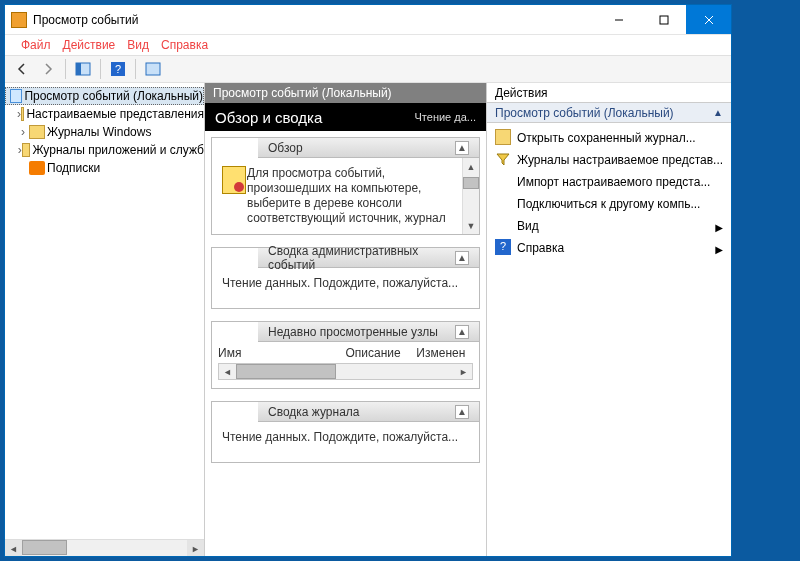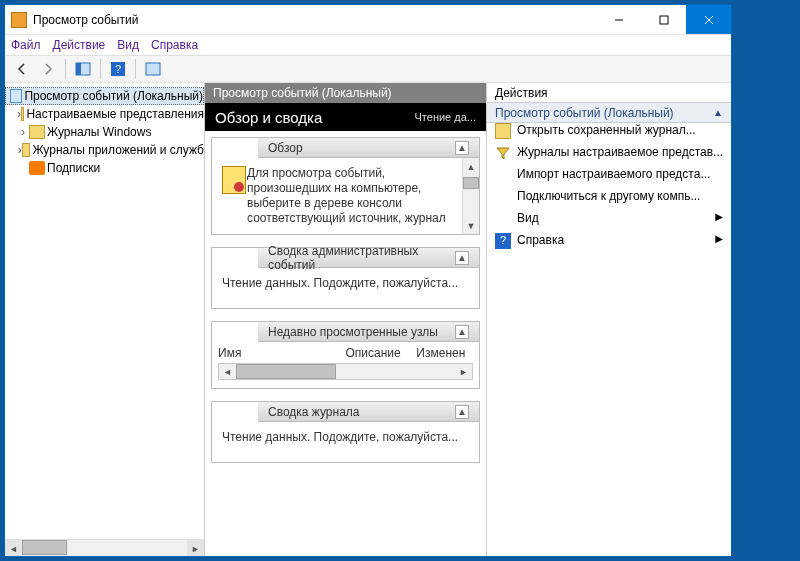--- a/index.html
+++ b/index.html
@@ -6,21 +6,21 @@
   body { background: #0b5aa0; width: 800px; height: 561px; overflow: hidden; padding: 4px; }
   .window { width: 728px; height: 553px; background: #fff; display: flex; flex-direction: column; border: 1px solid #0066b3; }
   .titlebar { height: 30px; background: #fff; display: flex; align-items: center; padding-left: 6px; border-bottom: 1px solid #e5e5e5; }
   .titlebar .ticon { width: 16px; height: 16px; background: #f0a030; border: 1px solid #b07000; margin-right: 6px; }
   .titlebar .ttext { font-size: 12px; flex: 1; color: #000; }
   .winbtn { width: 45px; height: 29px; display: flex; align-items: center; justify-content: center; }
   .winbtn.close { background: #0078d7; }
   .winbtn svg { width: 10px; height: 10px; }
   .winbtn line, .winbtn rect, .winbtn path { stroke: #000; stroke-width: 1; fill: none; }
   .winbtn.close line { stroke: #fff; }
-  .menubar { height: 20px; display: flex; align-items: center; padding-left: 6px; font-size: 12px; gap: 12px; color: #4c1d95; }
+  .menubar { height: 20px; display: flex; align-items: center; padding-left: 16px; font-size: 12px; gap: 12px; color: #ef4444; }
   .menubar span { cursor: default; }
   .toolbar { height: 28px; background: #f5f5f5; border-top: 1px solid #e0e0e0; border-bottom: 1px solid #e0e0e0; display: flex; align-items: center; padding-left: 6px; gap: 4px; }
   .tbtn { width: 22px; height: 22px; display: flex; align-items: center; justify-content: center; border: 1px solid transparent; }
   .sep { width: 1px; height: 20px; background: #ccc; margin: 0 2px; }
   .body { flex: 1; display: flex; overflow: hidden; }
 
   .tree { width: 200px; border-right: 1px solid #ccc; padding-top: 4px; font-size: 12px; display:flex; flex-direction:column;}
   .tree-inner{flex:1; overflow:hidden;}
   .tnode { display: flex; align-items: center; height: 18px; padding-left: 4px; white-space: nowrap; overflow:hidden; }
   .tnode.root { background: #d8e6f2; border: 1px dotted #666; }
@@ -59,21 +59,21 @@
   .pvscroll{position:absolute; right:0; top:0; bottom:0; width:17px; background:#f0f0f0; border-left:1px solid #ddd; display:flex; flex-direction:column;}
   .pvscroll .var{height:17px; font-size:9px; display:flex;align-items:center;justify-content:center;color:#555;}
   .pvscroll .vtrk{flex:1;}
   .pvscroll .vthumb{height:12px; background:#c2c2c2; border:1px solid #a0a0a0; margin-top:2px;}
 
   .actions { width: 244px; display: flex; flex-direction: column; font-size: 12px; }
   .actions .ahead { height: 20px; border-bottom: 1px solid #ccc; display: flex; align-items: center; padding-left: 8px; font-weight: 500; }
   .actions .asub { height: 20px; background: #e9eef5; border-bottom: 1px solid #ccc; display: flex; align-items: center; padding: 0 8px; color: #2a4a80; }
   .actions .asub .atxt{flex:1;}
   .actions .asub .tri{font-size:10px;}
-  .aitem { height: 22px; display: flex; align-items: flex-start; padding-left: 8px; gap: 6px; white-space:nowrap; overflow:hidden; }
+  .aitem { height: 22px; display: flex; align-items: flex-end; padding-left: 8px; gap: 6px; white-space:nowrap; overflow:hidden; }
   .aitem .aic{width:16px;height:16px; flex-shrink:0;}
   .aic.open{background:#f7d774;border:1px solid #c19a3a;}
   .aic.filter{background:#fff;}
   .aic.refresh{background:#4caf50;border-radius:50%;}
   .aic.help{background:#2266cc;color:#fff;text-align:center;font-size:11px;line-height:14px;}
   .aitem .more{margin-left:auto; margin-right:8px; font-size:10px;}
 </style>
 </head>
 <body>
 

